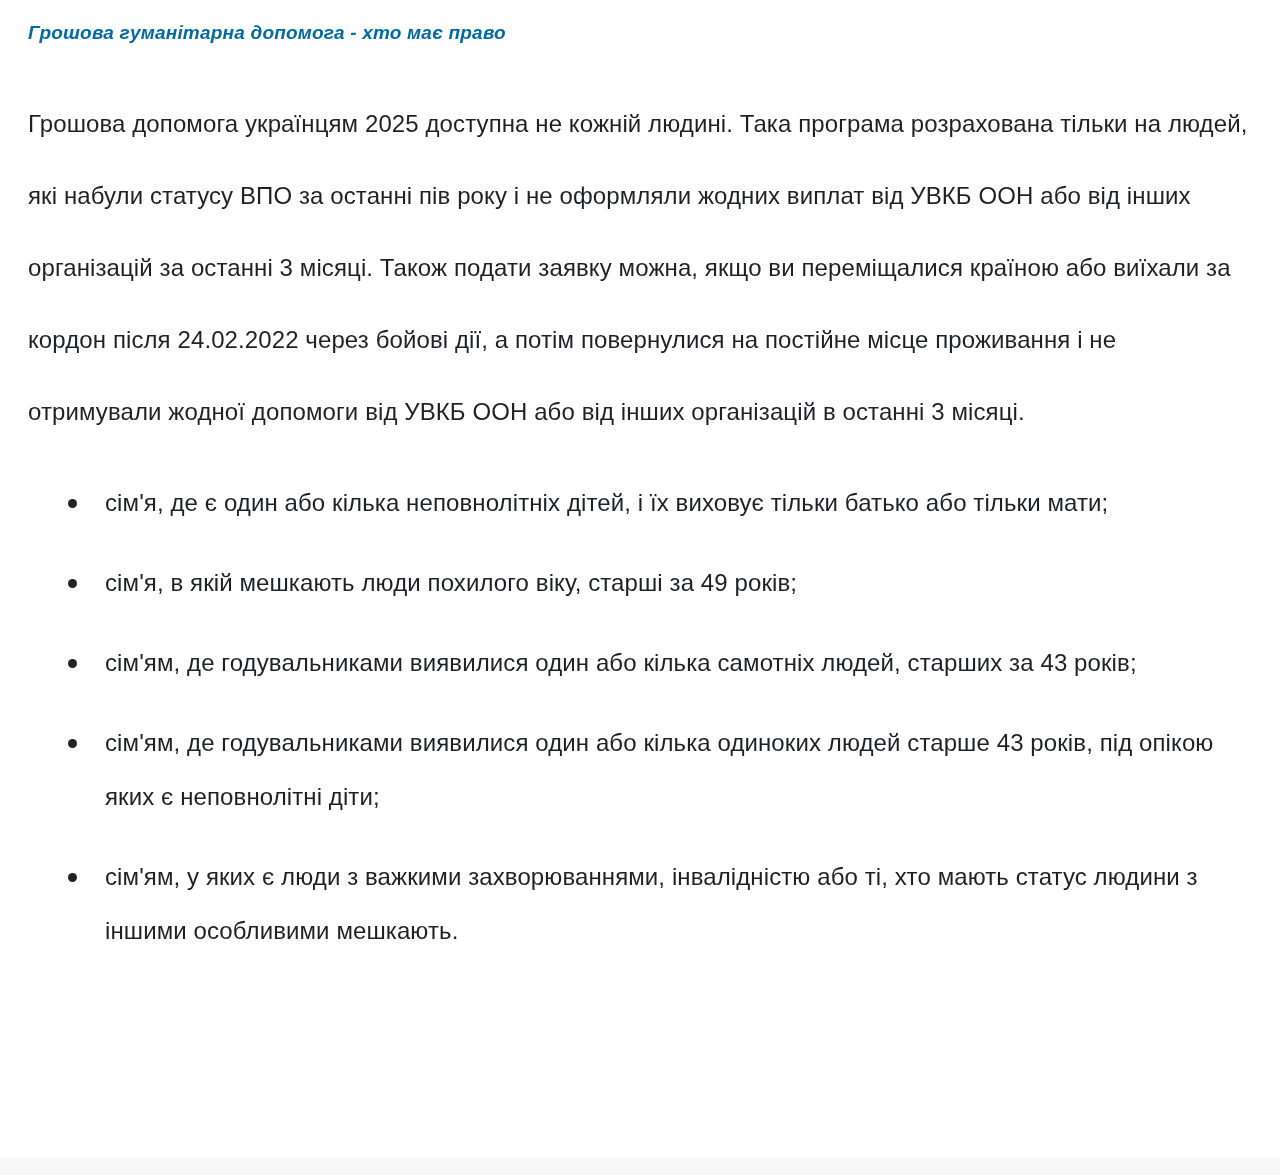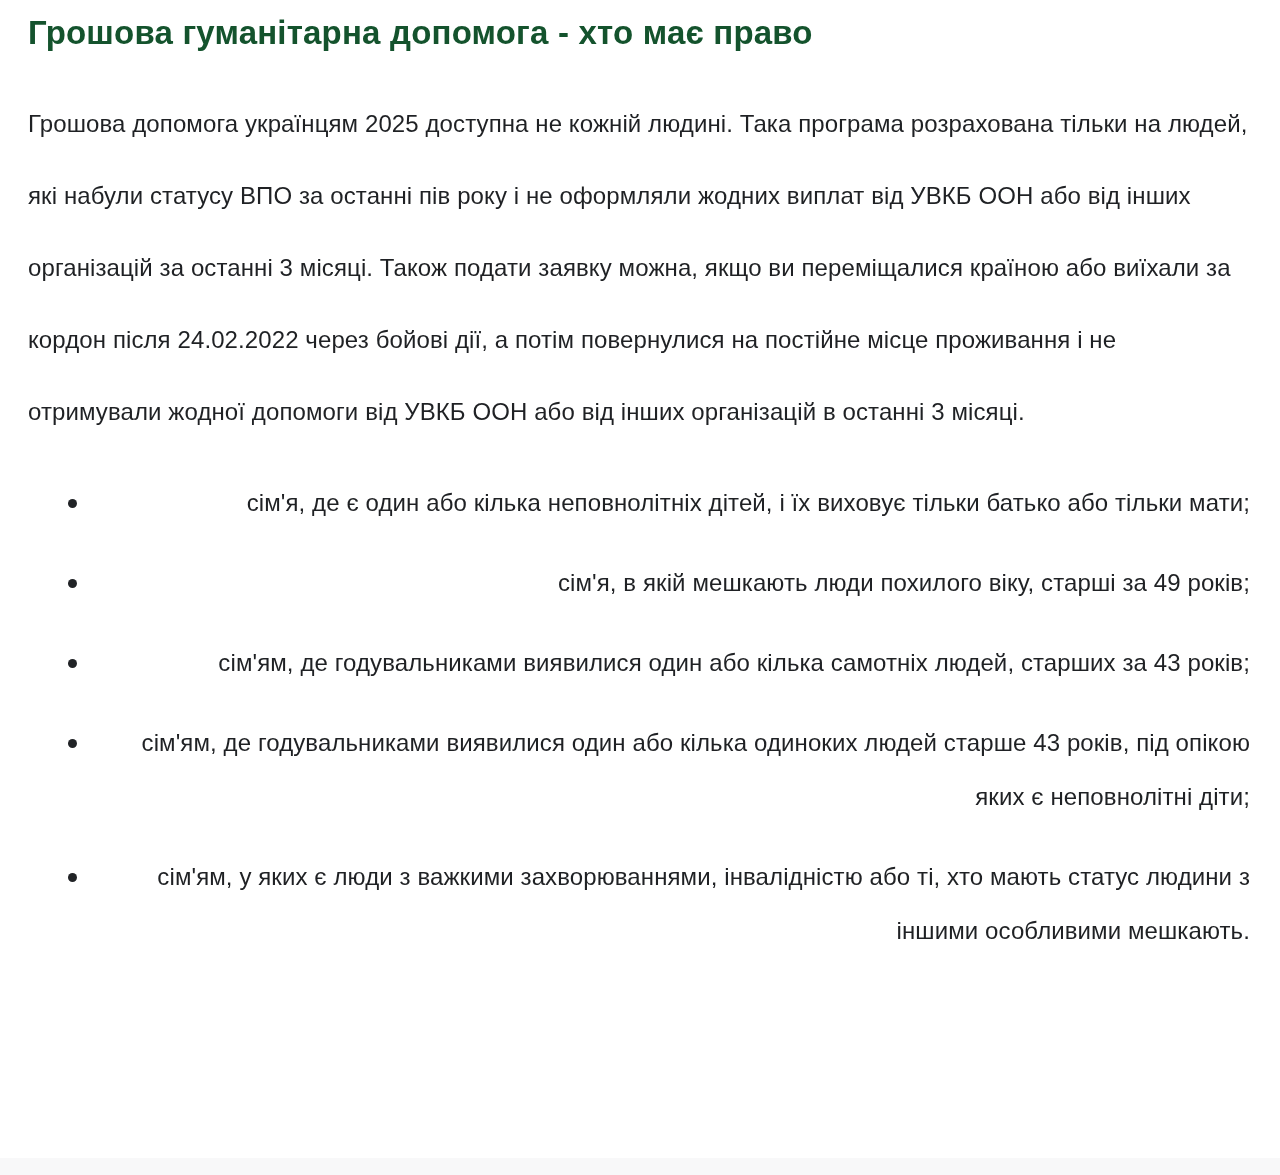--- a/index.html
+++ b/index.html
@@ -13,46 +13,46 @@
     background: #ffffff;
     font-family: "Liberation Sans", sans-serif;
     color: #1f2124;
     overflow: hidden;
     position: relative;
   }
   .page {
     padding: 16px 30px 0 28px;
   }
   h1.page-title {
-    font-size: 33px;
+    font-size: 19px;
     line-height: 34px;
     font-weight: 700;
-    color: #14532d;
+    color: #0369a1;
     margin: 0 0 38px 0;
     letter-spacing: 0.2px;
+    font-style: italic;
   }
   p.body-paragraph {
     font-size: 24px;
     line-height: 72px;
     margin: 0 0 28px 0;
     letter-spacing: 0.1px;
   }
   ul.categories-list {
     list-style: none;
     margin: 0;
     padding: 0;
   }
   ul.categories-list li {
     position: relative;
     padding-left: 77px;
     font-size: 24px;
     line-height: 54px;
     letter-spacing: 0.1px;
     margin-bottom: 26px;
-    text-align: right;
   }
   ul.categories-list li:last-child {
     margin-bottom: 0;
   }
   .bullet {
     position: absolute;
     left: 40px;
     top: 23px;
     width: 9px;
     height: 9px;

